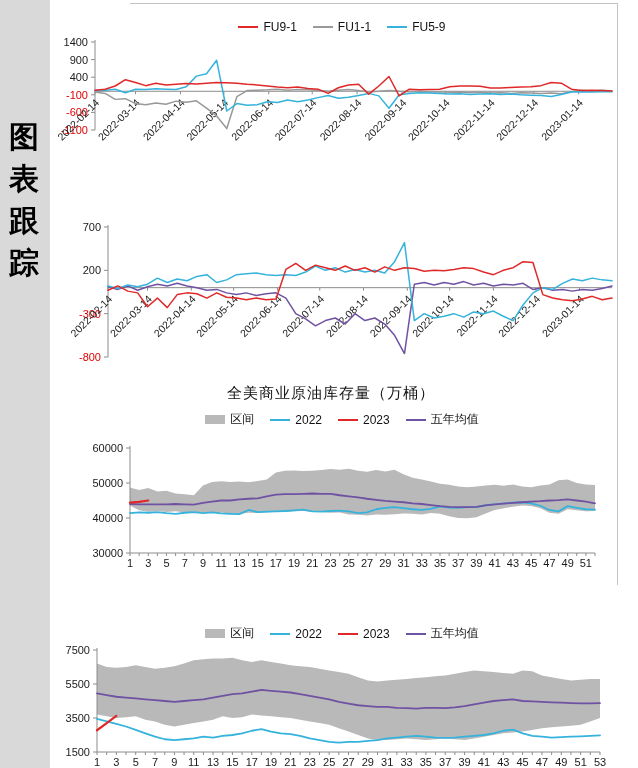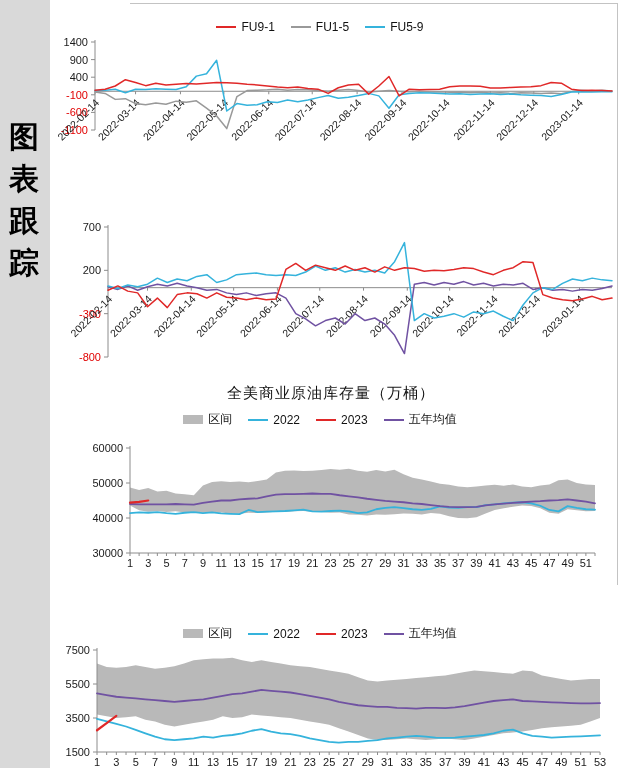--- a/index.html
+++ b/index.html
@@ -5,21 +5,21 @@
   html,body{margin:0;padding:0;background:#ffffff;}
   .stage{position:relative;width:638px;height:768px;background:#ffffff;overflow:hidden;
          font-family:"Liberation Sans",sans-serif;}
   .sidebar{position:absolute;left:0;top:0;width:50px;height:768px;background:#d9d9d9;}
   .vchar{position:absolute;left:9px;font-family:"DejaVu Serif",serif;font-weight:bold;
          font-size:30px;line-height:1;color:#000;}
   .vc0{top:122px}.vc1{top:164px}.vc2{top:206px}.vc3{top:248px}
   .border-top{position:absolute;left:130px;top:3px;width:488px;height:1px;background:#c3c3c3;}
   .border-right{position:absolute;left:617px;top:3px;width:1px;height:582px;background:#c3c3c3;}
   #canvas{position:absolute;left:0;top:0;}
-  .legend{position:absolute;left:36px;width:568px;display:flex;justify-content:center;
+  .legend{position:absolute;left:58px;width:568px;display:flex;justify-content:center;
           align-items:center;gap:16px;font-size:12px;color:#111;}
   .lg0{top:20px}.lg1{top:207px}.lg2{top:411px}.lg3{top:625px}
   .legend-item{display:flex;align-items:center;gap:5px;}
   .sw-line{display:inline-block;width:20px;height:2px;}
   .sw-band{display:inline-block;width:20px;height:9px;}
   .ctitle{position:absolute;left:50px;width:562px;text-align:center;
           font-family:"DejaVu Serif",serif;font-size:15px;color:#141414;letter-spacing:1px;}
   .t2{top:384px}.t3{top:596px}
 </style>
 </head>
@@ -311,21 +311,21 @@
   <div class="border-top"></div>
   <div class="border-right"></div>
 
   <div class="legend lg0" id="legend-0">
       <span class="legend-item">
         <span class="sw-line" style="background: rgb(224, 40, 40);"></span>
         <span>FU9-1</span>
       </span>
       <span class="legend-item">
         <span class="sw-line" style="background: rgb(153, 153, 153);"></span>
-        <span>FU1-5</span>
+        <span>FU1-1</span>
       </span>
       <span class="legend-item">
         <span class="sw-line" style="background: rgb(53, 179, 220);"></span>
         <span>FU5-9</span>
       </span>
     </div>
 
   <div class="ctitle t2">全美商业原油库存量（万桶）</div>
   <div class="legend lg2" id="legend-2">
       <span class="legend-item">

